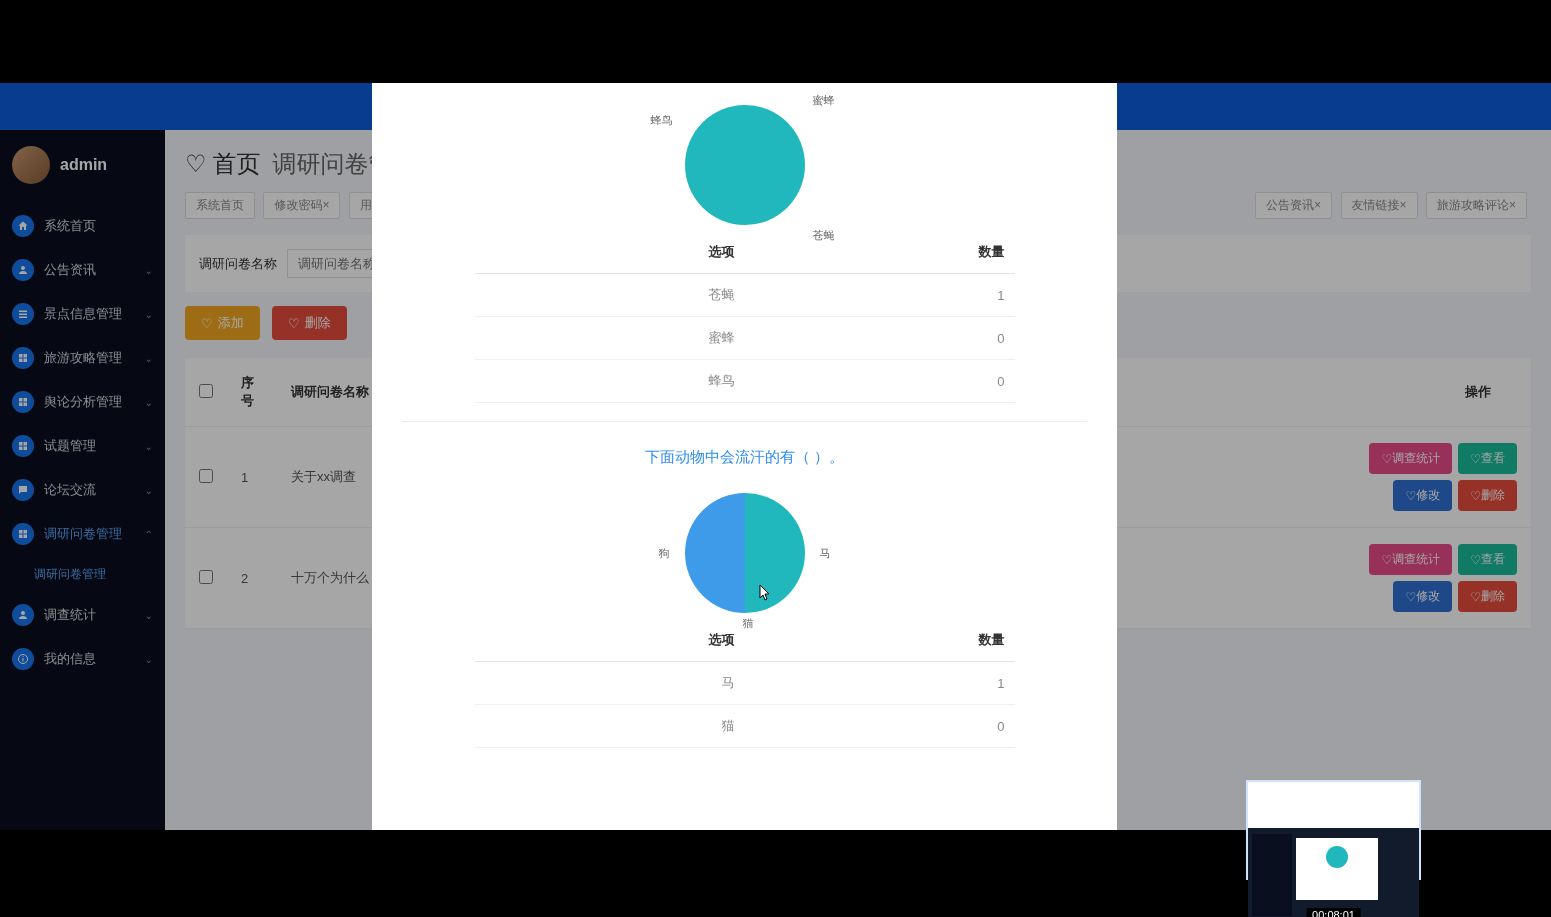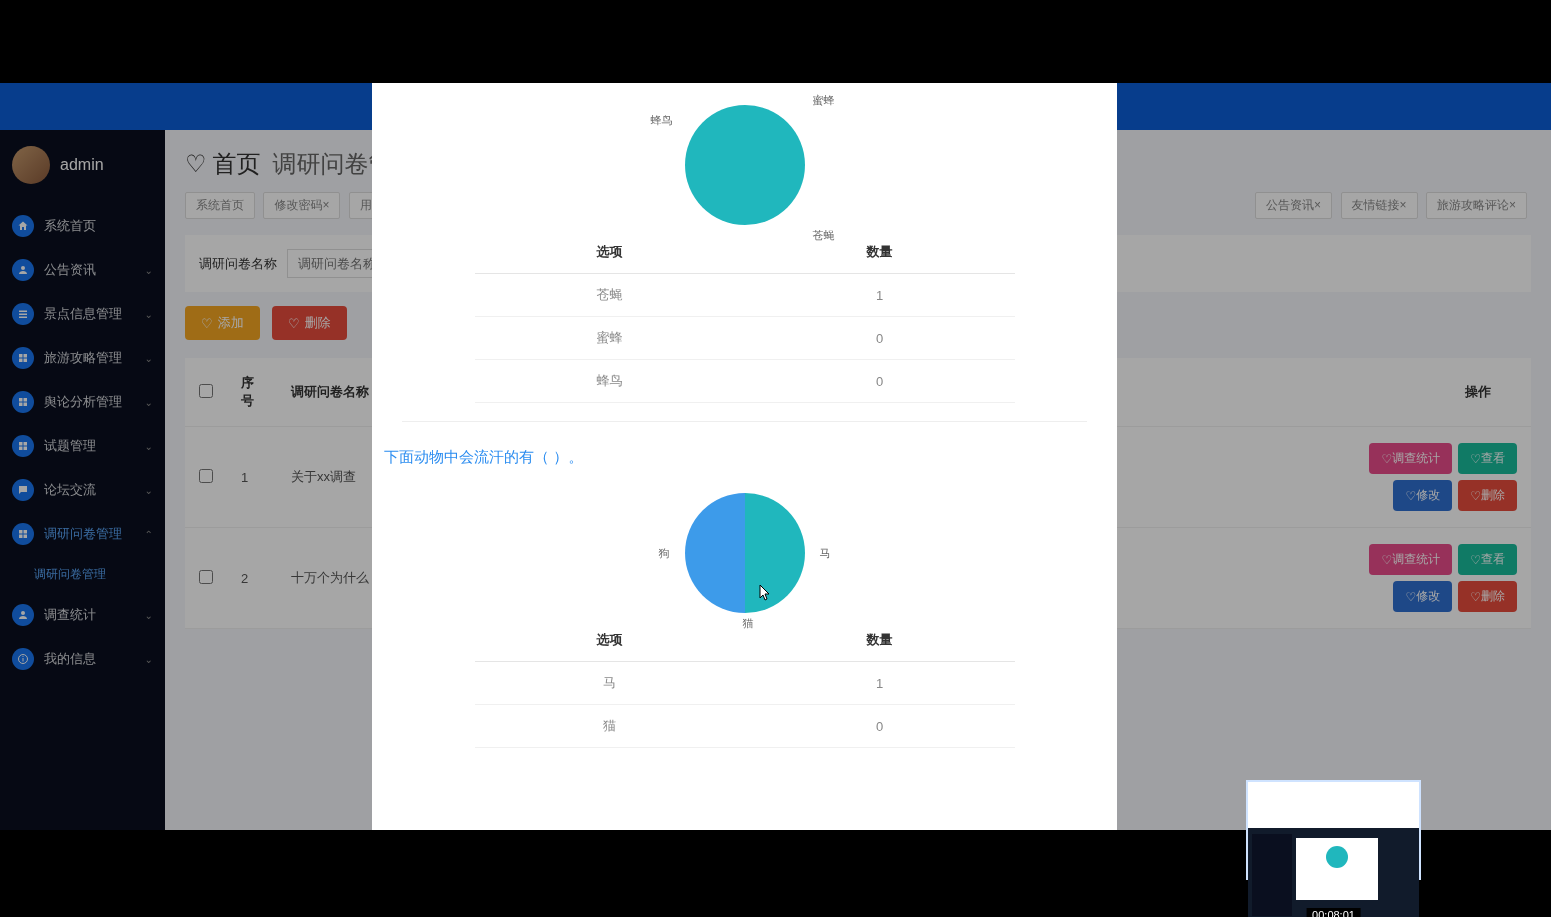--- a/index.html
+++ b/index.html
@@ -4,21 +4,21 @@
 <style>
 * { margin: 0; padding: 0; box-sizing: border-box; }
 body { font-family: "Microsoft YaHei", Arial, sans-serif; background: #000; width: 1551px; height: 917px; overflow: hidden; position: relative; }
 
 
 .bg-header { position: absolute; top: 83px; left: 0; right: 0; height: 47px; background: #0b5ed7; }
 .bg-main { position: absolute; top: 130px; left: 0; right: 0; bottom: 87px; background: #f5f6fa; }
 .sidebar { position: absolute; top: 130px; left: 0; width: 165px; bottom: 87px; background: #0a0f1f; color: #d6d8dc; }
 .sidebar-user { display: flex; align-items: center; padding: 16px 12px 20px; }
 .avatar { width: 38px; height: 38px; border-radius: 50%; background: linear-gradient(135deg,#c59a6d,#8a5a3c); margin-right: 10px; }
-.user-name { color: #fff; font-size: 16px; }
+.user-name { color: #fff; font-size: 16px; font-weight: bold; }
 .sidebar-item { display: flex; align-items: center; padding: 11px 12px; font-size: 13px; cursor: pointer; position: relative; }
 .sidebar-item .ic { width: 22px; height: 22px; border-radius: 50%; background: #1976f0; display: flex; align-items: center; justify-content: center; margin-right: 10px; flex-shrink: 0; }
 .sidebar-item .chev { position: absolute; right: 12px; top: 50%; transform: translateY(-50%); font-size: 10px; color: #888; }
 .sidebar-sub { padding-left: 34px; font-size: 12px; color: #58a3f5; padding-top: 10px; padding-bottom: 10px; }
 .sidebar-item.active { color: #58a3f5; }
 
 .content { position: absolute; left: 165px; top: 130px; right: 0; bottom: 87px; padding: 0; }
 .page-title { display: flex; align-items: center; padding: 18px 20px 12px; font-size: 24px; color: #333; }
 .page-title .heart { margin-right: 6px; }
 .page-title .sub { font-size: 24px; color: #666; margin-left: 12px; font-weight: 300; }
@@ -53,25 +53,25 @@
 .pie-wrap { position: relative; width: 120px; height: 120px; margin: 22px auto 6px; }
 .pie1 { width: 120px; height: 120px; border-radius: 50%; background: #20b7bd; }
 .pie2 { width: 120px; height: 120px; border-radius: 50%; background: conic-gradient(#20b7bd 0deg 180deg, #3d9bea 180deg 360deg); }
 .pie-label { position: absolute; font-size: 11px; color: #666; white-space: nowrap; }
 .legend { text-align: center; padding: 6px 0 10px; font-size: 11px; color: #666; }
 .leg-sw { display: inline-block; width: 18px; height: 11px; border-radius: 2px; vertical-align: middle; margin: 0 4px 0 10px; }
 .sw-teal { background: #20b7bd; }
 .sw-purple { background: #b8a3e8; }
 .sw-blue { background: #3d9bea; }
 .stat-table { width: 540px; margin: 0 auto; border-collapse: collapse; }
-.stat-table th, .stat-table td { text-align: center; padding: 12px 10px; font-size: 13px; color: #888; border-bottom: 1px solid #f0f0f0; }
+.stat-table th, .stat-table td { text-align: right; padding: 12px 10px; font-size: 13px; color: #888; border-bottom: 1px solid #f0f0f0; }
 .stat-table th { color: #333; font-weight: 600; border-bottom: 1px solid #e5e5e5; }
 .stat-table td:first-child, .stat-table th:first-child { width: 50%; }
 .divider { border-top: 1px solid #eee; margin: 18px 30px; }
-.question { text-align: left; color: #2a8cf0; font-size: 15px; padding: 8px 12px 4px; }
+.question { text-align: center; color: #2a8cf0; font-size: 15px; padding: 8px 12px 4px; }
 .cursor { position: absolute; pointer-events: none; }
 
 
 .preview { position: absolute; right: 130px; bottom: 87px; transform: translateY(50%); width: 175px; height: 100px; border: 2px solid #cfe3ff; background: #fff; }
 .preview-inner { width: 100%; height: 100%; background: #111b2b; position: relative; margin-top: 46px; }
 .preview-mini { position: absolute; top: 10px; left: 48px; width: 82px; height: 62px; background: #fff; }
 .preview-mini .mini-pie { width: 22px; height: 22px; border-radius: 50%; background: #20b7bd; margin: 8px auto 0; }
 .preview-sidebar { position: absolute; top: 6px; left: 4px; width: 40px; height: 82px; background: #0a0f1f; }
 .preview-time { position: absolute; bottom: 2px; left: 50%; transform: translateX(-50%); background: #000; color: #fff; font-size: 11px; padding: 1px 6px; }
 </style>

